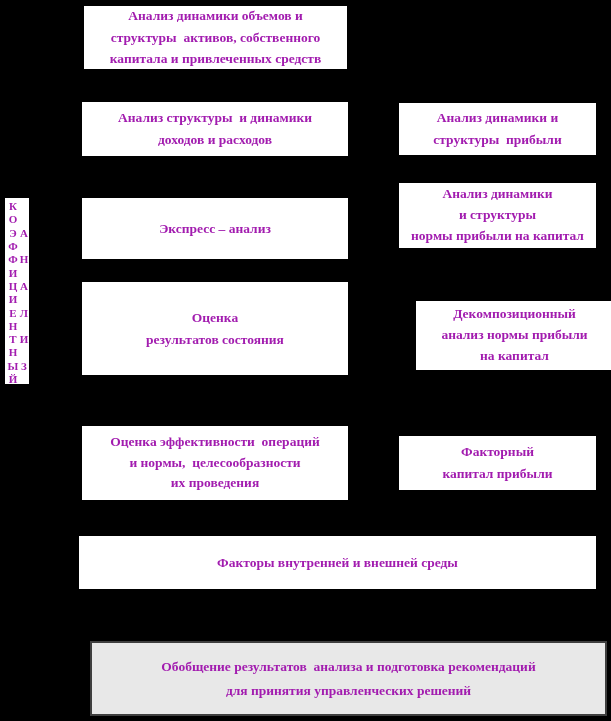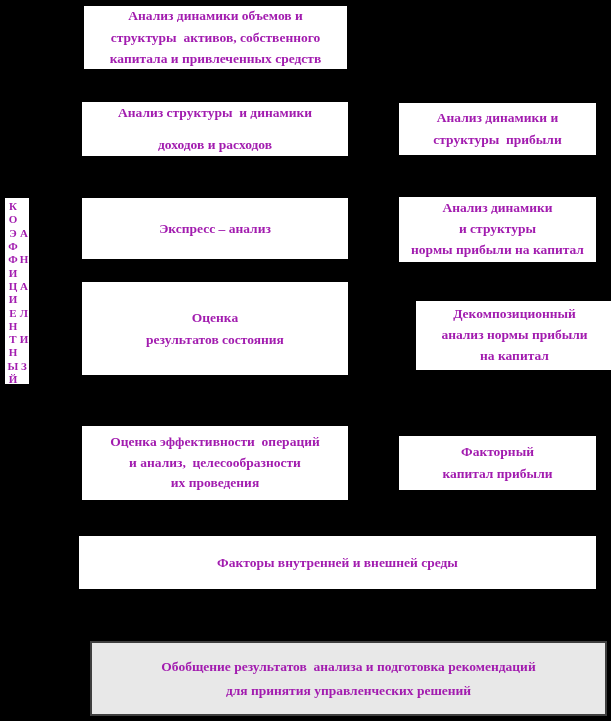--- a/index.html
+++ b/index.html
@@ -22,24 +22,24 @@
     line-height: 1.6;
     display: flex;
     flex-direction: column;
     justify-content: center;
     align-items: center;
     text-align: center;
   }
   .box .line { white-space: pre; }
 
   #box-assets         { left: 82px;  top: 4px;   width: 267px; height: 67px; }
-  #box-income         { left: 80px;  top: 100px; width: 270px; height: 58px; justify-content: space-between; }
+  #box-income         { left: 80px;  top: 100px; width: 270px; height: 58px; }
   #box-profit-struct  { left: 397px; top: 101px; width: 201px; height: 56px; justify-content: center; }
   #box-express        { left: 80px;  top: 196px; width: 270px; height: 65px; }
-  #box-profit-rate    { left: 397px; top: 195px; width: 201px; height: 69px; line-height: 1.55; }
+  #box-profit-rate    { left: 397px; top: 181px; width: 201px; height: 69px; line-height: 1.55; }
   #box-financial      { left: 80px;  top: 280px; width: 270px; height: 97px; }
   #box-decomposition  { left: 414px; top: 299px; width: 201px; height: 73px; line-height: 1.55; }
   #box-efficiency     { left: 80px;  top: 424px; width: 270px; height: 78px; line-height: 1.55; }
   #box-factor         { left: 397px; top: 434px; width: 201px; height: 58px; }
   #box-environment    { left: 77px;  top: 534px; width: 521px; height: 57px; }
   #box-summary        { left: 90px;  top: 641px; width: 517px; height: 75px;
                         background: #e8e8e8; border-color: #3f3f3f; line-height: 1.75; }
 
   #box-side {
     left: 3px; top: 196px; width: 28px; height: 190px;
@@ -153,21 +153,21 @@
   </div>
 
   <div class="box" id="box-decomposition">
     <div class="line">Декомпозиционный</div>
     <div class="line">анализ нормы прибыли</div>
     <div class="line">на капитал</div>
   </div>
 
   <div class="box" id="box-efficiency">
     <div class="line">Оценка эффективности  операций</div>
-    <div class="line">и анализ,  целесообразности</div>
+    <div class="line">и нормы,  целесообразности</div>
     <div class="line">их проведения</div>
   </div>
 
   <div class="box" id="box-factor">
     <div class="line">Факторный</div>
     <div class="line">капитал прибыли</div>
   </div>
 
   <div class="box" id="box-environment">
     <div class="line">Факторы внутренней и внешней среды</div>

